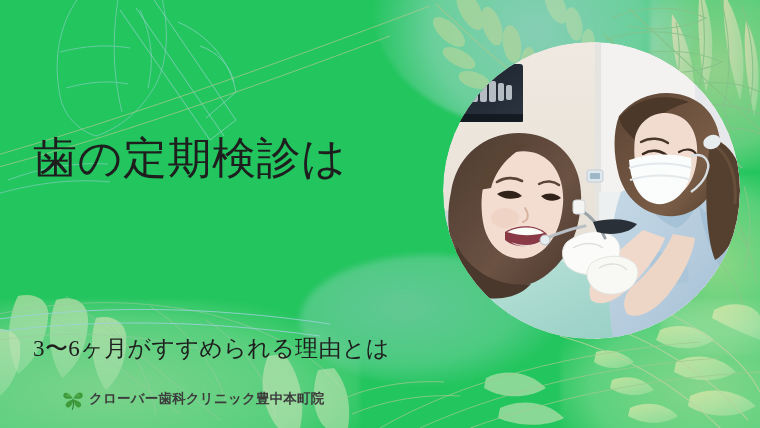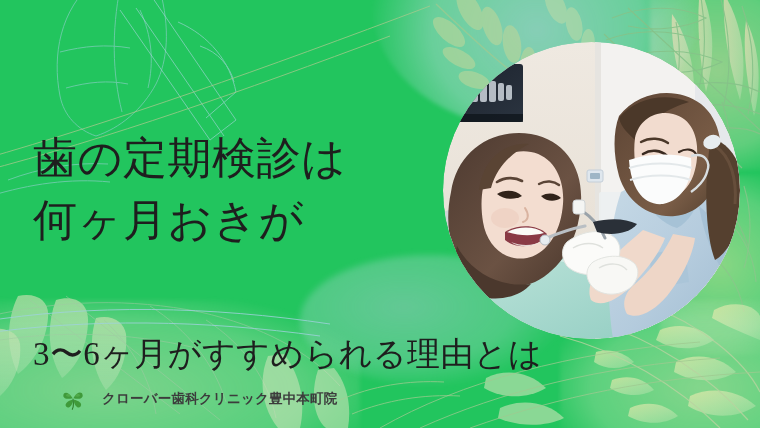--- a/index.html
+++ b/index.html
@@ -67,29 +67,29 @@
     letter-spacing:.5px;
     white-space:nowrap;
   }
   .headline .ln{display:block;}
 
   .subhead{
     position:absolute;left:33px;top:336px;
     color:#1e1e1e;
     font-family:"Liberation Serif", serif;
     font-weight:400;
-    font-size:33px;
+    font-size:23px;
     line-height:1.1;
     letter-spacing:.4px;
     white-space:nowrap;
   }
 
   .logo{
     position:absolute;left:62px;top:388px;
-    display:flex;align-items:center;gap:18px;
+    display:flex;align-items:center;gap:5px;
   }
   .logo-mark{width:22px;height:22px;display:block;flex:0 0 auto;}
   .logo-text{
     color:#3c3c3c;
     font-family:"Liberation Sans", sans-serif;
     font-weight:700;
     font-size:13.5px;
     letter-spacing:.2px;
     white-space:nowrap;
   }
@@ -388,21 +388,20 @@
         <path d="M 138 168 C 150 176 158 186 162 196" stroke="#9aa3aa" stroke-width="3" fill="none" stroke-linecap="round"></path>
         <rect x="130" y="158" width="12" height="14" rx="3" fill="#f4f5f3" stroke="#cfd4d6" stroke-width="1"></rect>
 
         <path d="M 150 180 C 166 176 182 176 194 182 C 186 192 168 194 154 190 Z" fill="#2a3038"></path>
       </g>
     </svg>
   </div>
 
   <div class="headline">
     <span class="ln">歯の定期検診は</span>
-    <span class="ln">何ヶ月おきが</span>
   </div>
 
   <div class="subhead">3〜6ヶ月がすすめられる理由とは</div>
 
   <div class="logo">
     <svg class="logo-mark" viewBox="0 0 32 32">
       <g fill="#3f9a3a">
         <path d="M15 14 C 10 6 3 5 2 10 C 1 15 8 17 15 15 Z"></path>
         <path d="M17 14 C 22 5 29 5 30 10 C 31 15 24 17 17 15 Z"></path>
         <path d="M15 17 C 9 18 3 23 6 27 C 10 31 15 25 16 18 Z"></path>

